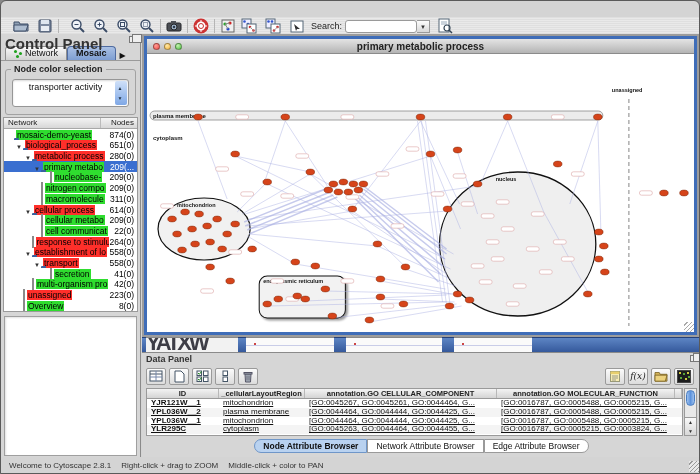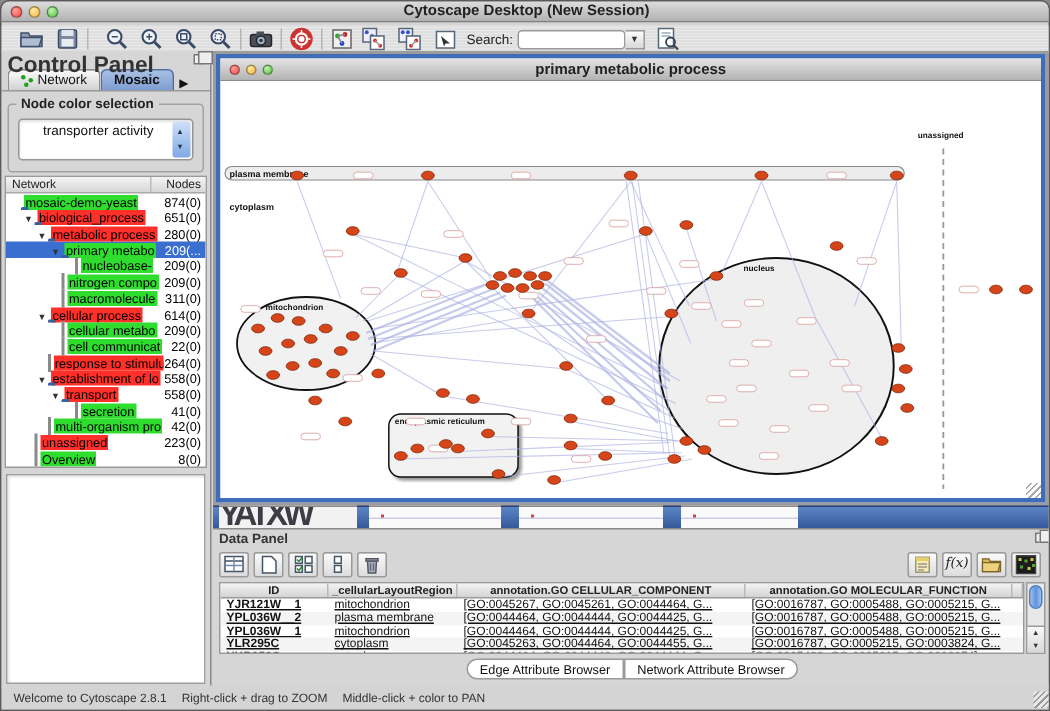--- a/index.html
+++ b/index.html
@@ -125,28 +125,20 @@
   .statusbar { position:absolute; left:0; bottom:0; width:700px; height:16px; background:#d4d4d4; font-size:8px; color:#333; display:flex; align-items:center; }
   .statusbar span { margin-left:10px; }
   .statusbar span:first-child { margin-left:8px; }
   .app-grip { position:absolute; right:1px; bottom:1px; width:11px; height:11px; background:repeating-linear-gradient(135deg,#e8e8e8 0 2px,#9a9a9a 2px 3px); }
 </style>
 </head>
 <body>
 
 <div id="app">
 
-  <div class="titlebar">
-    <div class="lights">
-      <span class="light l-red"></span>
-      <span class="light l-yel"></span>
-      <span class="light l-grn"></span>
-    </div>
-    <div class="title">Cytoscape Desktop (New Session)</div>
-  </div>
 
   <div class="toolbar">
     <span style="width:12px"></span>
     <svg class="tbi" viewBox="0 0 16 16">
         <path d="M1 5h6l1-2h0v0" fill="none"></path>
         <path d="M1 4h5l1 2h8v7H1z" fill="#8fa0b4" stroke="#41506a"></path>
         <path d="M1 7h14l-2 6H1z" fill="#aebdd0" stroke="#41506a"></path>
       </svg>
     <span style="width:8px"></span>
     <svg class="tbi" viewBox="0 0 16 16">
@@ -720,22 +712,23 @@
     </div>
     <div class="vscroll">
       <div class="vthumb"></div>
       <div class="varrows">
           <div>▲</div>
           <div>▼</div>
         </div>
     </div>
 
     <div class="dp-tabs">
+      <span class="dp-tab active">Node Attribute Browser</span>
+      <span class="dp-tab">Network Attribute Browser</span>
       <span class="dp-tab">Edge Attribute Browser</span>
-      <span class="dp-tab">Network Attribute Browser</span>
     </div>
   </div>
 
   <div class="statusbar">
     <span>Welcome to Cytoscape 2.8.1</span>
     <span>Right-click + drag to ZOOM</span>
     <span>Middle-click + color to PAN</span>
     <div class="app-grip"></div>
   </div>
 

